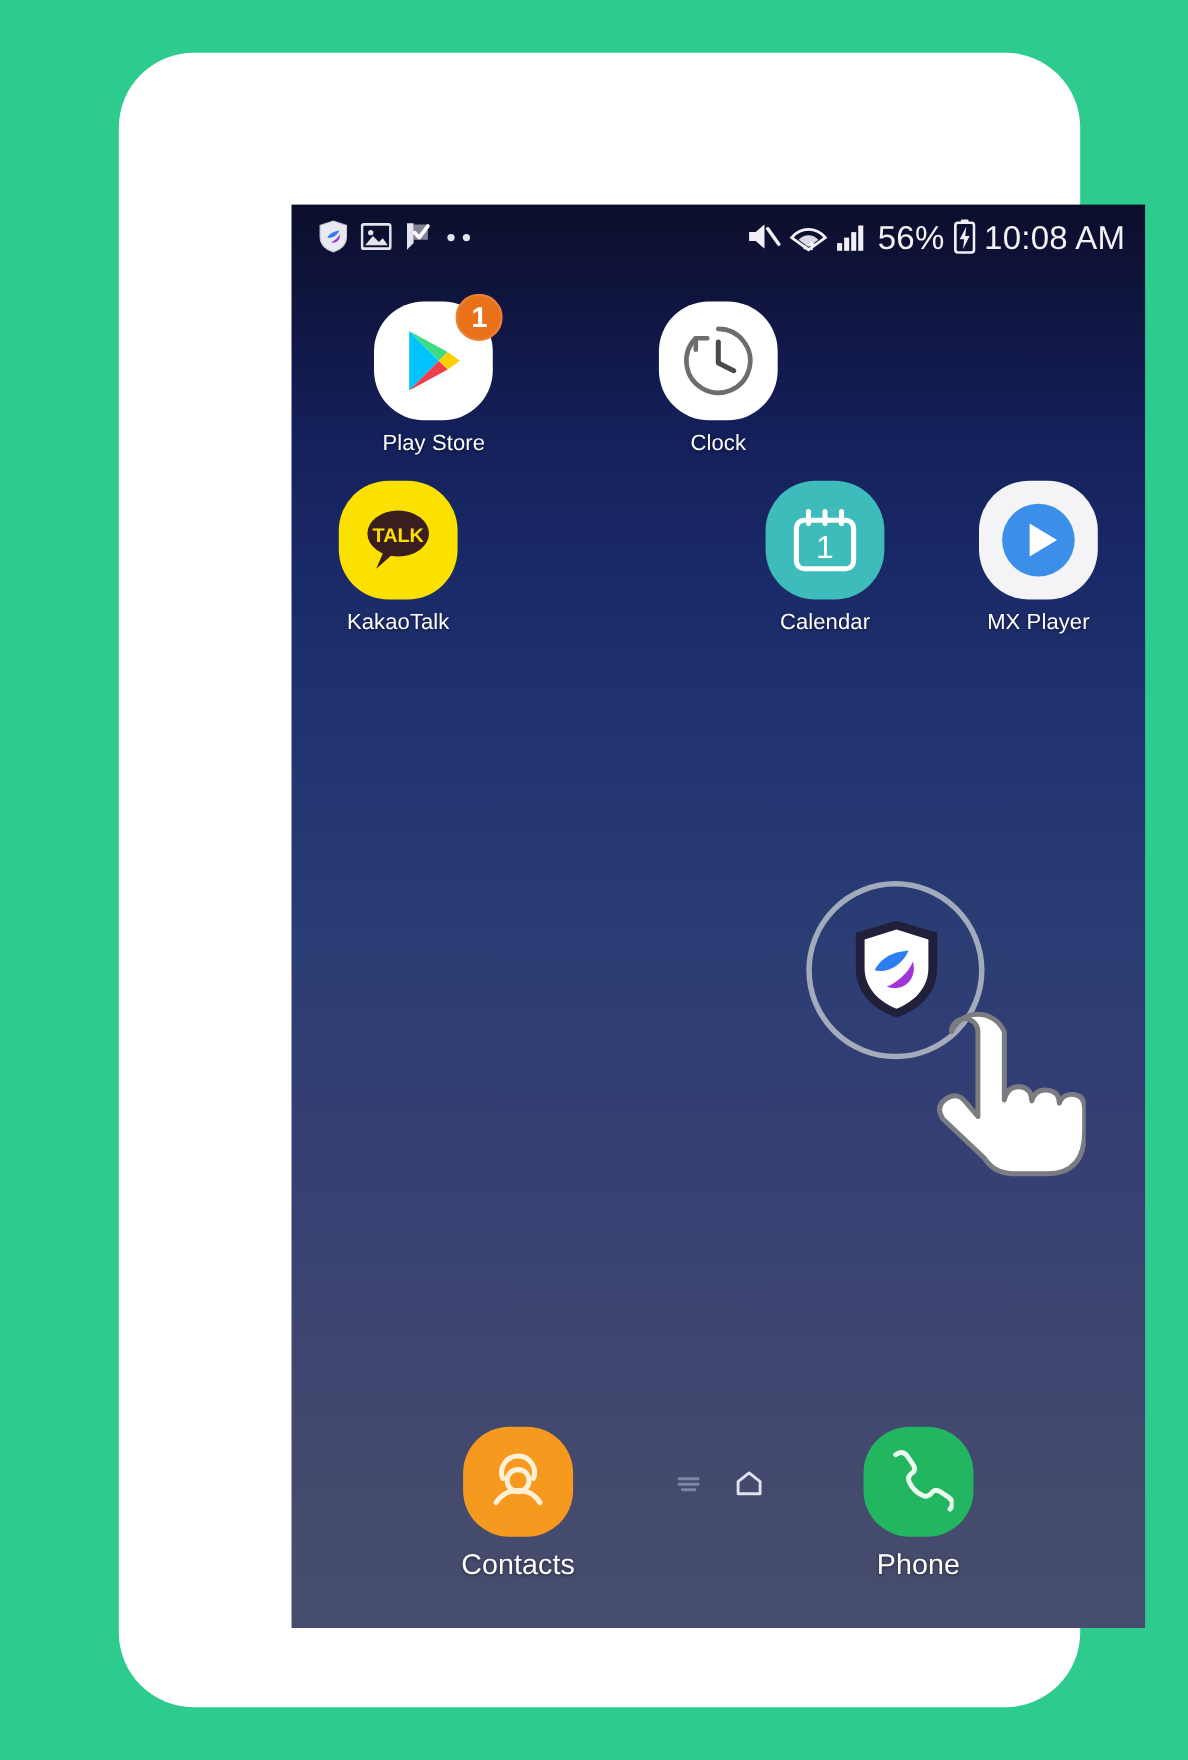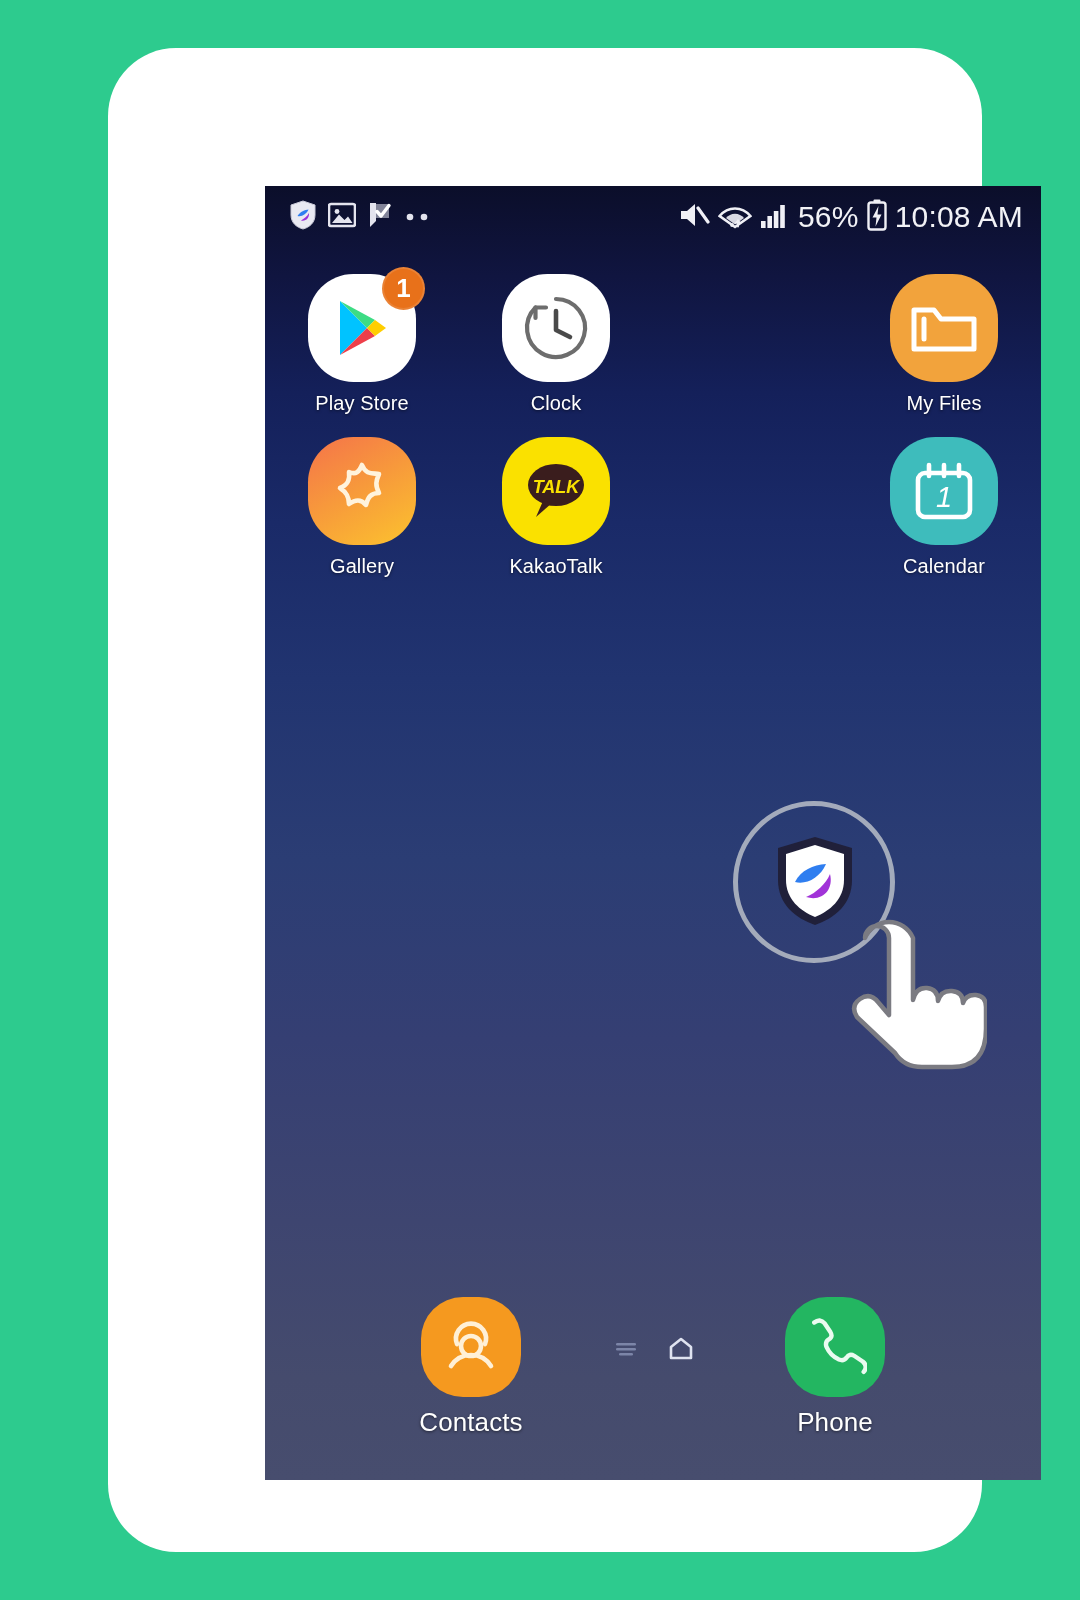--- a/index.html
+++ b/index.html
@@ -58,21 +58,21 @@
   .app-cell{
     flex:1 1 0; display:flex; flex-direction:column;
     align-items:center; gap:10px;
   }
   .app-cell.empty{ visibility:hidden; }
   .icon-wrap{ position:relative; width:108px; height:108px; }
   .squircle{
     width:108px; height:108px;
     border-radius:34px / 36px;
     display:flex; align-items:center; justify-content:center;
-    position:relative; overflow:hidden;font-style:italic;
+    position:relative; overflow:hidden;
   }
   
   .sq-shape{
     border-radius:42% 42% 42% 42% / 42% 42% 42% 42%;
   }
   .app-label{
     color:#ffffff; font-size:20px; font-weight:400;
     text-shadow:0 1px 3px rgba(0,0,0,.55);
     white-space:nowrap; letter-spacing:.1px;
   }
@@ -228,47 +228,25 @@
             </div>
           </div>
           <div class="app-label">Clock</div>
         </div>
 
         <div class="app-cell empty">
           <div class="icon-wrap"></div>
           <div class="app-label"></div>
         </div>
 
-        <div class="app-cell">
-          <div class="icon-wrap">
-            <div class="squircle sq-shape" style="background:#F2A33C">
-              <svg width="68" height="60" viewBox="0 0 68 60">
-                <path d="M4 12 h20 l7 9 h33 v30 H4 Z" fill="none" stroke="#ffffff" stroke-width="5" stroke-linejoin="round"></path>
-                <path d="M14 21 v20" fill="none" stroke="#ffffff" stroke-width="5" stroke-linecap="round"></path>
-              </svg>
-            </div>
-          </div>
-          <div class="app-label">My Files</div>
-        </div>
 
       </div>
 
       <div class="app-row">
 
-        <div class="app-cell">
-          <div class="icon-wrap">
-            <div class="squircle sq-shape" style="background:linear-gradient(150deg,#F5734A 0%,#F79A3B 48%,#FCC32E 100%)">
-              <svg width="72" height="72" viewBox="0 0 72 72">
-                <path d="M36 10 C40 20 46 18 53 19 C50 26 49 30 53 38 C45 38 42 42 40 50
-                         C35 44 30 44 23 49 C23 41 20 37 14 33 C22 30 24 25 23 17 C30 20 33 17 36 10 Z" fill="none" stroke="#FFF3DC" stroke-width="4.6" stroke-linejoin="round"></path>
-              </svg>
-            </div>
-          </div>
-          <div class="app-label">Gallery</div>
-        </div>
 
         <div class="app-cell">
           <div class="icon-wrap">
             <div class="squircle sq-shape" style="background:#FAE100">
               <svg width="80" height="72" viewBox="0 0 80 72">
                 <ellipse cx="40" cy="30" rx="28" ry="21" fill="#3A1D1D"></ellipse>
                 <path d="M27 46 L20 62 L36 48 Z" fill="#3A1D1D"></path>
                 <text x="40" y="38" font-family="Liberation Sans, sans-serif" font-size="18" font-weight="bold" fill="#FAE100" text-anchor="middle">TALK</text>
               </svg>
             </div>
@@ -287,20 +265,31 @@
               <svg width="68" height="68" viewBox="0 0 68 68">
                 <rect x="8" y="16" width="52" height="44" rx="7" fill="none" stroke="#ffffff" stroke-width="4.6"></rect>
                 <path d="M19 8 v11 M34 8 v11 M49 8 v11" stroke="#ffffff" stroke-width="4.6" stroke-linecap="round"></path>
                 <text x="34" y="50" font-family="Liberation Sans, sans-serif" font-size="29" fill="#ffffff" text-anchor="middle">1</text>
               </svg>
             </div>
           </div>
           <div class="app-label">Calendar</div>
         </div>
 
+        <div class="app-cell">
+          <div class="icon-wrap">
+            <div class="squircle sq-shape" style="background:#f4f4f7">
+              <svg width="92" height="92" viewBox="0 0 92 92">
+                <circle cx="46" cy="46" r="33" fill="#3C8FE8"></circle>
+                <path d="M38 31 L63 46 L38 61 Z" fill="#ffffff"></path>
+              </svg>
+            </div>
+          </div>
+          <div class="app-label">MX Player</div>
+        </div>
       </div>
     </div>
 
     <div id="tap-highlight"></div>
 
     <div id="shield-target">
       <svg width="84" height="94" viewBox="0 0 84 94">
         <path d="M42 3 L79 14 V46 C79 70 62 84 42 91 C22 84 5 70 5 46 V14 Z" fill="#20203a"></path>
         <path d="M42 11 L71 20 V46 C71 65 57 77 42 83 C27 77 13 65 13 46 V20 Z" fill="#ffffff"></path>
         <path d="M22 48 C28 36 40 31 53 30 C47 44 33 51 22 48 Z" fill="#2f7ef0"></path>

